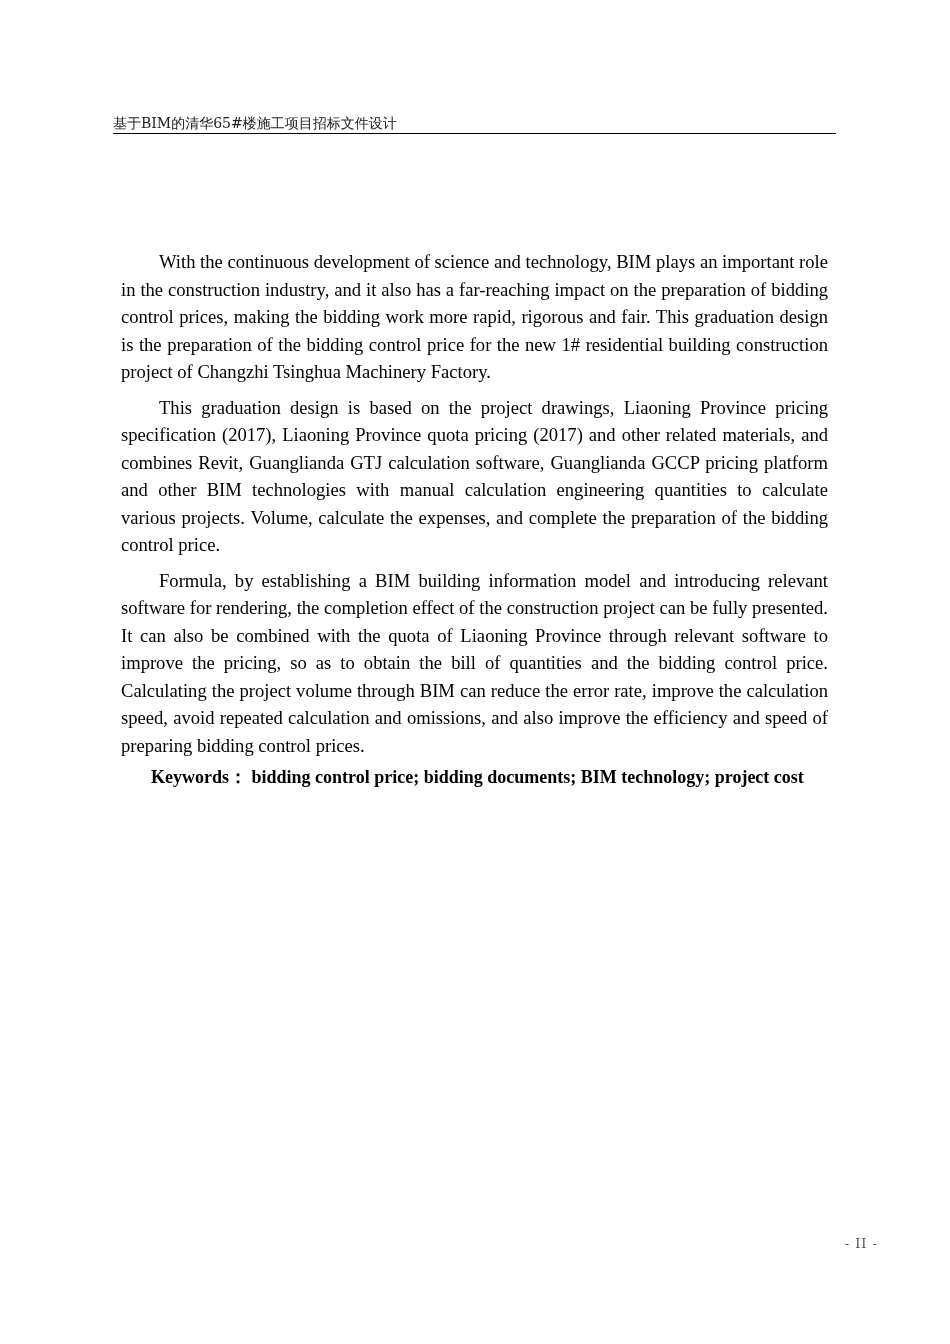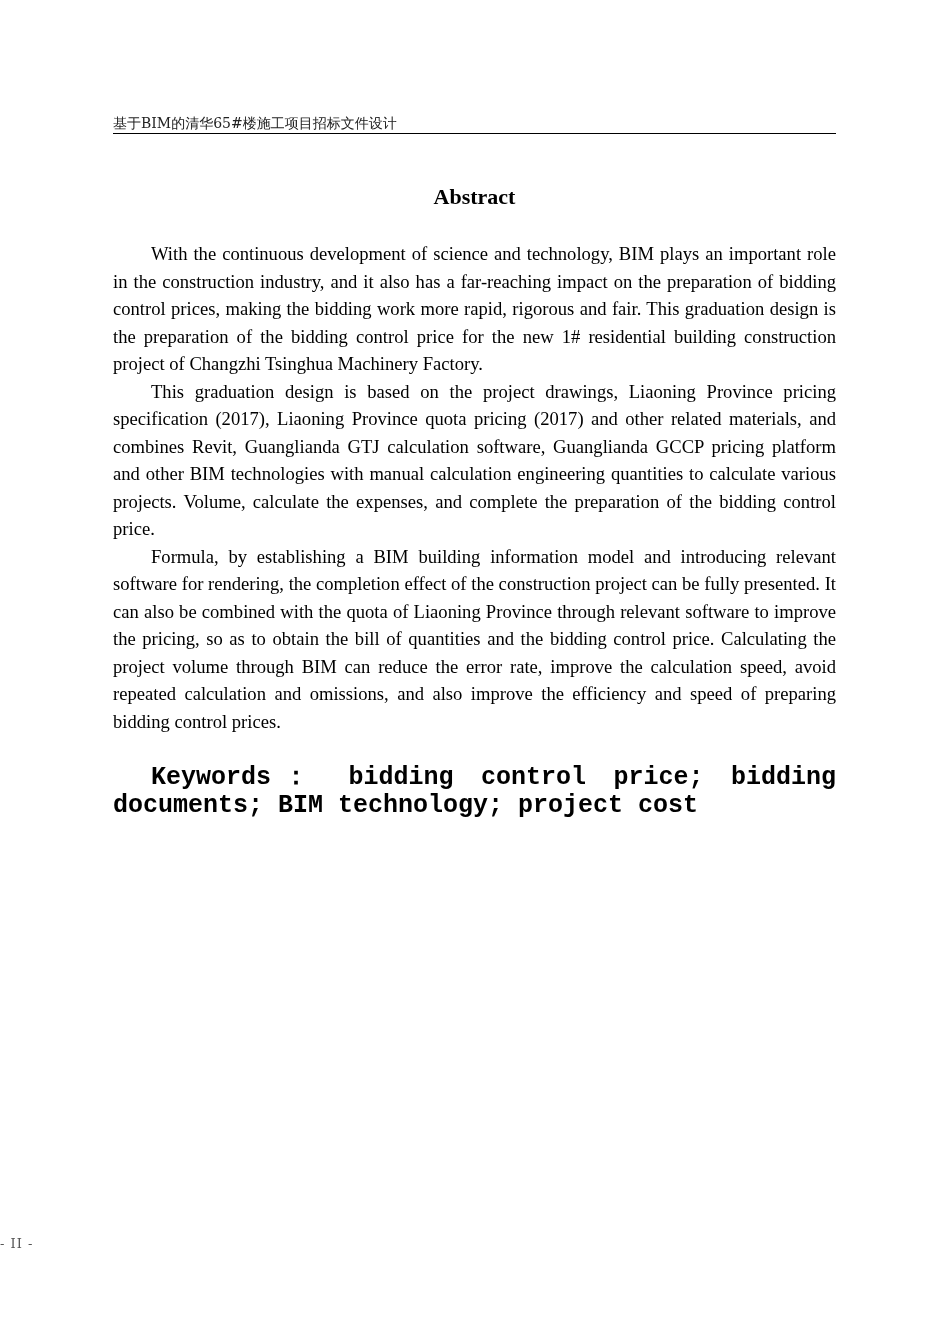--- a/index.html
+++ b/index.html
@@ -17,39 +17,38 @@
     .title {
       position: absolute; left: 113px; top: 182px; width: 723px;
       text-align: center; font-family: "Liberation Serif", serif; font-weight: bold;
       font-size: 22px; color: #000; line-height: 30px;
     }
     .body {
       position: absolute; left: 113px; top: 240px; width: 723px;
       font-family: "Liberation Serif", serif; font-size: 18.6px; color: #000;
       line-height: 27.5px; text-align: justify;
     }
-    .body p { margin: 0; text-indent: 38px; }
+    .body p { margin: 8px; text-indent: 38px; }
     .keywords {
       position: absolute; left: 113px; top: 764px; width: 723px;
-      font-family: Liberation Mono, monospace; font-size: 25px; font-weight: bold; color: #000;
+      font-family: Liberation Serif, serif; font-size: 18px; font-weight: bold; color: #000;
       line-height: 27.5px; text-align: justify; text-indent: 38px;
     }
     .footer {
-      position: absolute; left: 0; top: 1236px; width: 878px; text-align: left;
+      position: absolute; left: 0; top: 1236px; width: 878px; text-align: right;
       font-family: "DejaVu Serif", serif; font-size: 13px; color: #555; letter-spacing: 1px;
     }
   </style>
 </head>
 <body>
 
 <div class="page">
   <div class="header">基于BIM的清华65#楼施工项目招标文件设计</div>
   <div class="header-rule"></div>
 
-  <div class="title">Abstract</div>
 
   <div class="body">
     <p>With the continuous development of science and technology, BIM plays an important role in the construction industry, and it also has a far-reaching impact on the preparation of bidding control prices, making the bidding work more rapid, rigorous and fair. This graduation design is the preparation of the bidding control price for the new 1# residential building construction project of Changzhi Tsinghua Machinery Factory.</p>
     <p>This graduation design is based on the project drawings, Liaoning Province pricing specification (2017), Liaoning Province quota pricing (2017) and other related materials, and combines Revit, Guanglianda GTJ calculation software, Guanglianda GCCP pricing platform and other BIM technologies with manual calculation engineering quantities to calculate various projects. Volume, calculate the expenses, and complete the preparation of the bidding control price.</p>
     <p>Formula, by establishing a BIM building information model and introducing relevant software for rendering, the completion effect of the construction project can be fully presented. It can also be combined with the quota of Liaoning Province through relevant software to improve the pricing, so as to obtain the bill of quantities and the bidding control price. Calculating the project volume through BIM can reduce the error rate, improve the calculation speed, avoid repeated calculation and omissions, and also improve the efficiency and speed of preparing bidding control prices.</p>
   </div>
 
   <div class="keywords"><span>Keywords：</span><span> bidding control price; bidding documents; BIM technology; project cost</span></div>
 
   <div class="footer">- II -</div>

